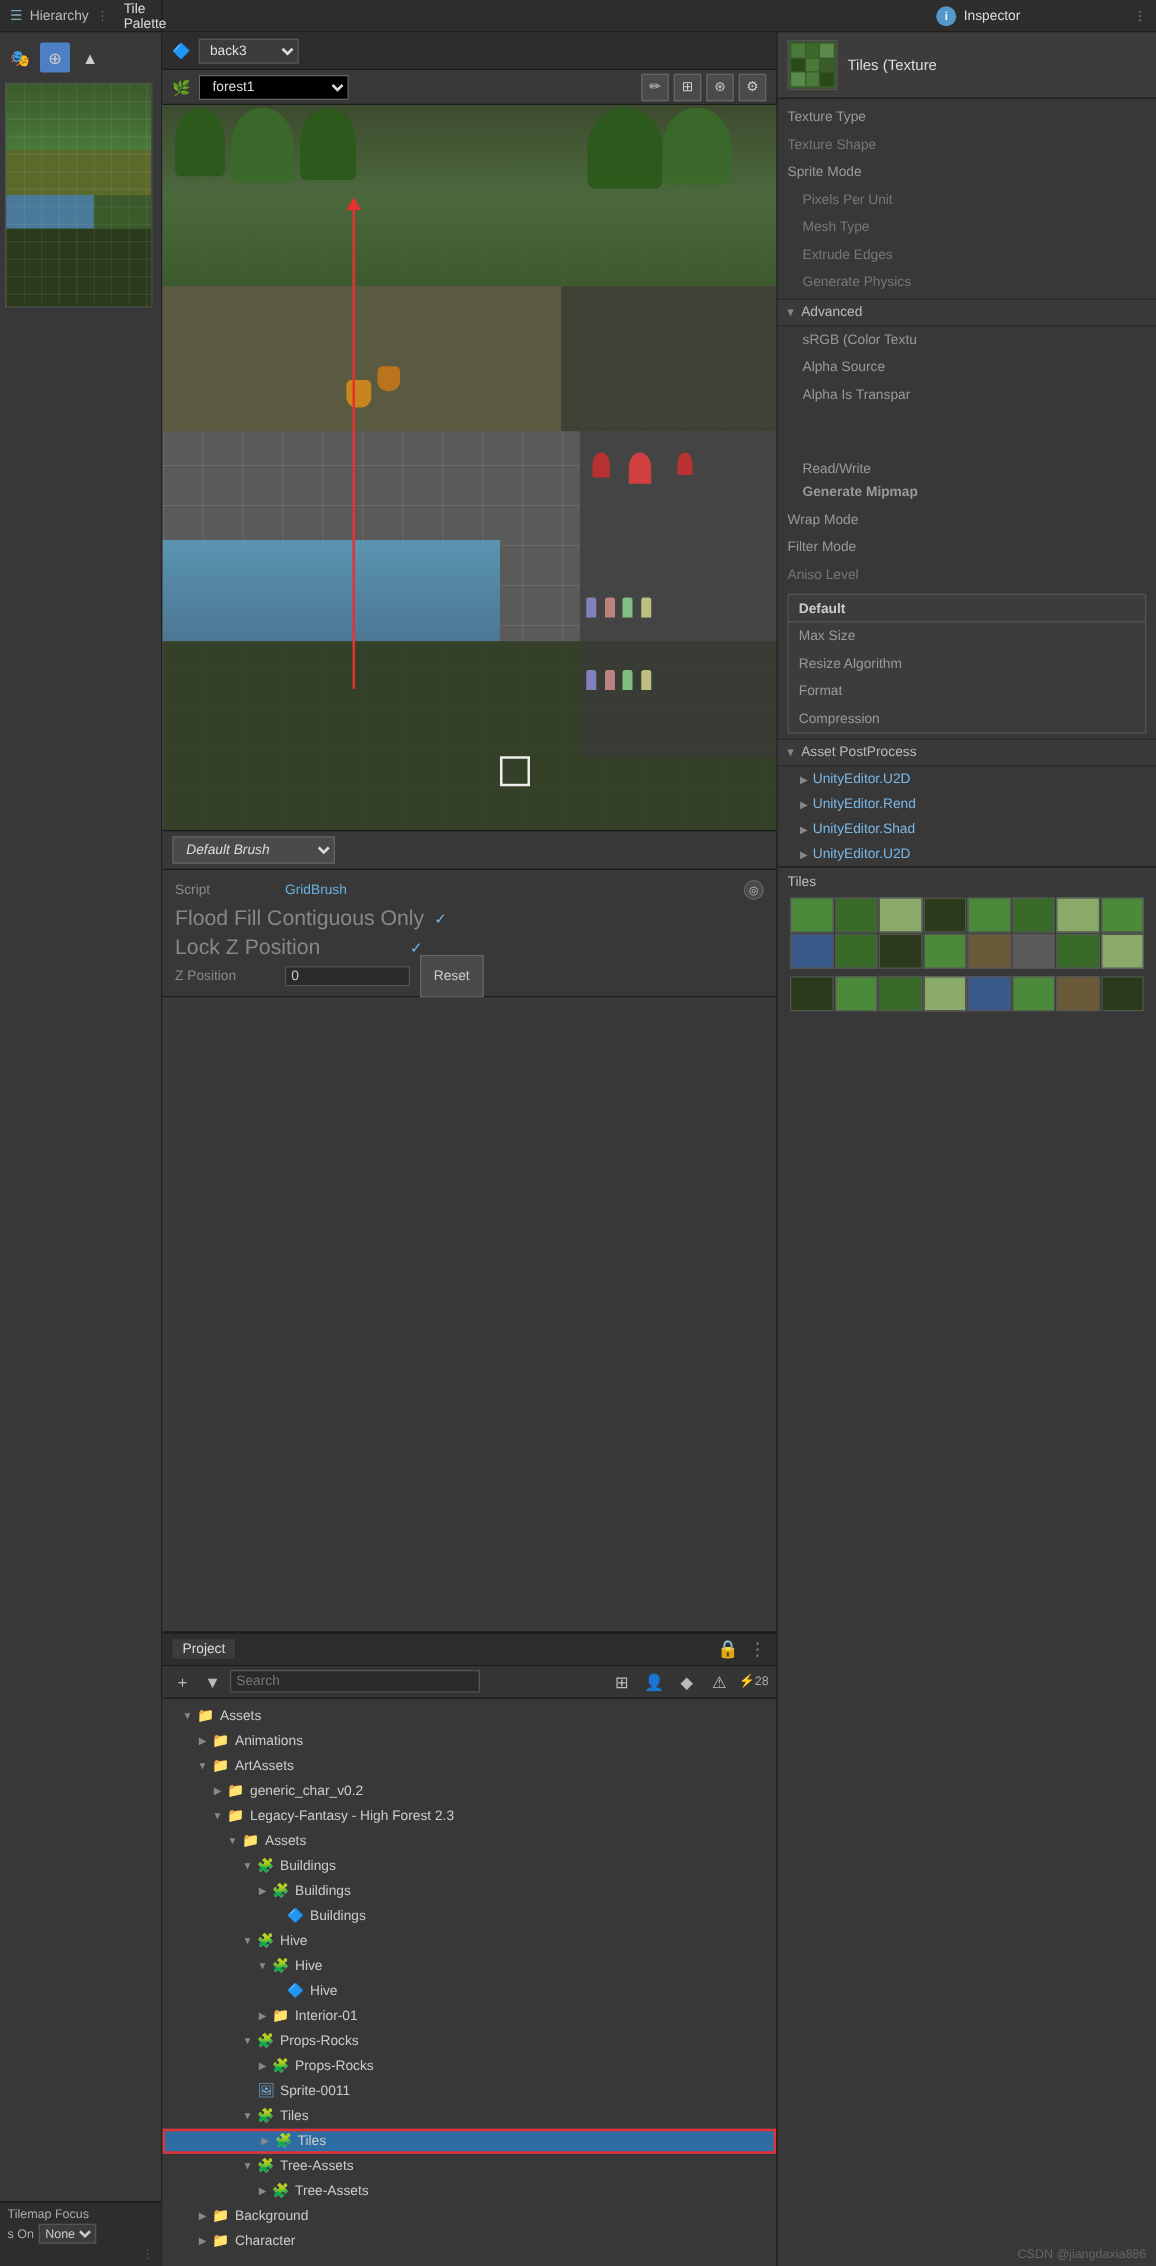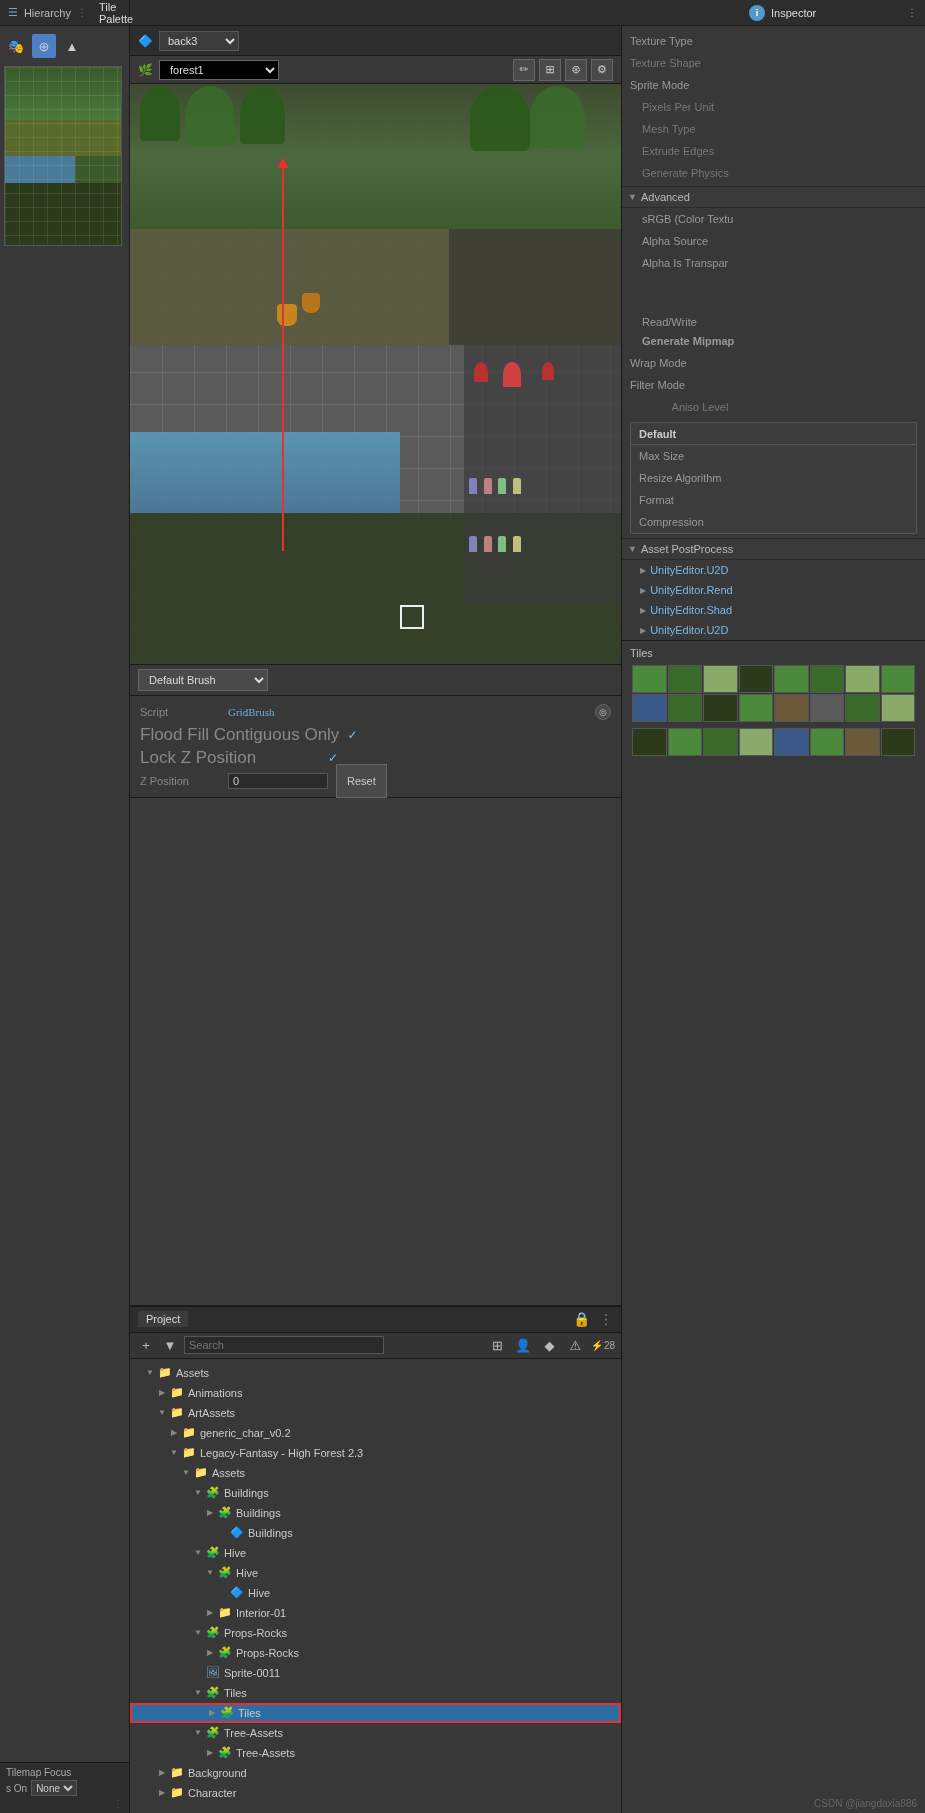--- a/index.html
+++ b/index.html
@@ -169,20 +169,21 @@
     }
     .brush-dropdown {
       background: #4a4a4a;
       border: 1px solid #666;
       color: #ddd;
       font-size: 11px;
       padding: 1px 6px;
       height: 22px;
       cursor: pointer;
       min-width: 130px;
+      font-style: italic;
     }
 
     
     .script-section {
       background: #383838;
       padding: 6px 10px;
       border-bottom: 1px solid #1a1a1a;
     }
     .script-row {
       display: flex;
@@ -197,21 +198,20 @@
       min-width: 80px;
     }
     .script-value {
       color: #aaa;
       font-size: 11px;
       flex: 1;
     }
     .script-value.link {
       color: #6ab0e0;
       cursor: pointer;
-      font-family: Liberation Serif, serif;
     }
     .circle-btn {
       width: 16px;
       height: 16px;
       border-radius: 50%;
       border: 1px solid #666;
       background: #4a4a4a;
       display: flex;
       align-items: center;
       justify-content: center;
@@ -878,20 +878,37 @@
           <span class="tree-text">Character</span>
         </div>
       </div>
     </div>
 
     <div class="watermark">CSDN @jiangdaxia886</div>
   </div>
 
   <div class="right-panel">
 
+    <div class="asset-thumb-row">
+      <div class="asset-thumb">
+
+        <div style="width:100%;height:100%;background:#3a5a2a;display:grid;grid-template-columns:repeat(3,1fr);gap:1px;padding:2px;">
+          <div style="background:#4a7a3a;"></div>
+          <div style="background:#3a6a2a;"></div>
+          <div style="background:#5a8a4a;"></div>
+          <div style="background:#2a4a1a;"></div>
+          <div style="background:#4a7a3a;"></div>
+          <div style="background:#3a5a2a;"></div>
+          <div style="background:#5a8a4a;"></div>
+          <div style="background:#4a7a3a;"></div>
+          <div style="background:#2a4a1a;"></div>
+        </div>
+      </div>
+      <span class="asset-name">Tiles (Texture</span>
+    </div>
 
     <div class="inspector-body">
 
       <div class="prop-row">
         <span class="prop-label">Texture Type</span>
         <span class="prop-value"></span>
       </div>
 
       <div class="prop-row">
         <span class="prop-label" style="color:#777;">Texture Shape</span>
@@ -957,21 +974,21 @@
         <span class="prop-label">Wrap Mode</span>
         <span class="prop-value"></span>
       </div>
 
       <div class="prop-row">
         <span class="prop-label">Filter Mode</span>
         <span class="prop-value"></span>
       </div>
 
       <div class="prop-row">
-        <span class="prop-label" style="color:#777;text-align:center;">Aniso Level</span>
+        <span class="prop-label" style="color:#777;">Aniso Level</span>
         <span class="prop-value"></span>
       </div>
 
       <div class="platform-section">
         <div class="platform-header">
           <span class="platform-label">Default</span>
         </div>
 
         <div class="prop-row">
           <span class="prop-label">Max Size</span>

